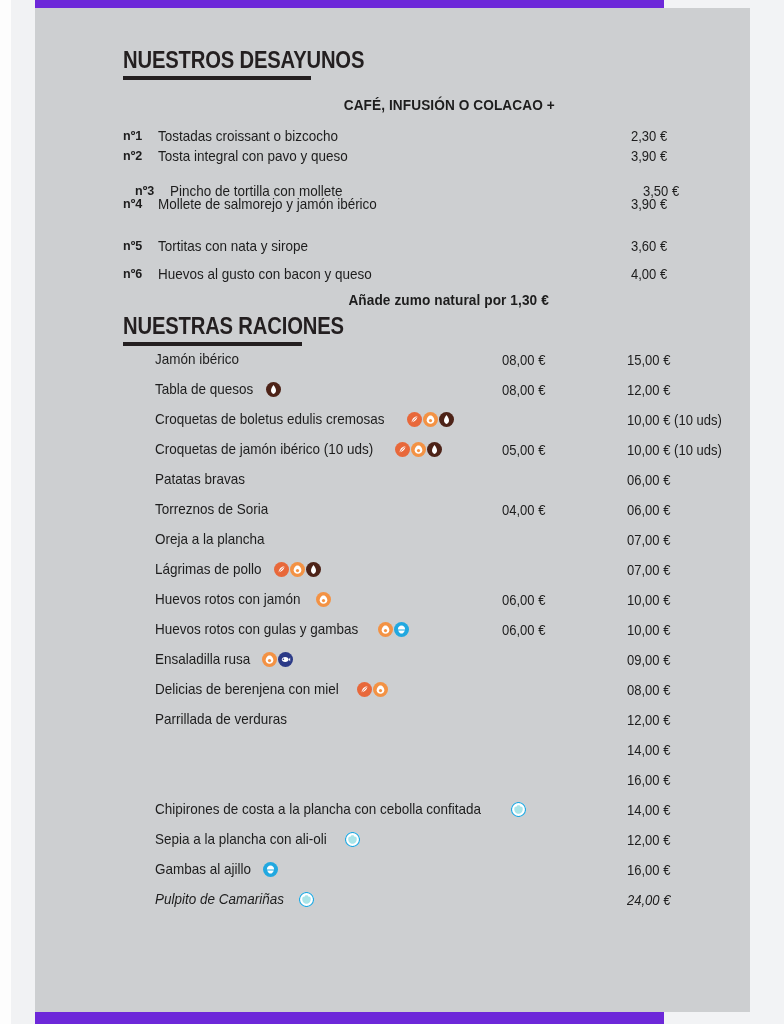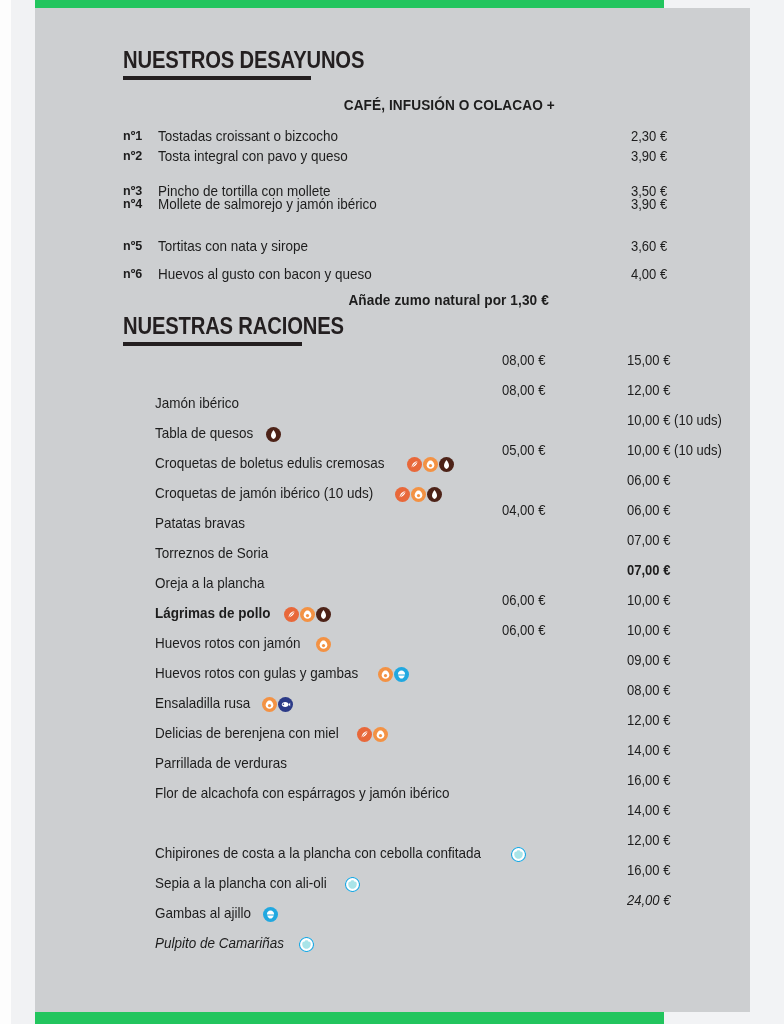--- a/index.html
+++ b/index.html
@@ -13,21 +13,21 @@
     overflow: hidden;
     font-family: "Liberation Sans", sans-serif;
     -webkit-font-smoothing: antialiased;
   }
 
   
   #photo-frame {
     position: relative;
     width: 664px;
     height: 1024px;
-    background: #22c55e;
+    background: #6d28d9;
   }
   #left-white-strip {
     position: absolute;
     left: 0; top: 0;
     width: 11px; height: 1024px;
     background: #fdfdfd;
   }
   #left-gray-strip {
     position: absolute;
     left: 11px; top: 0;
@@ -127,24 +127,23 @@
     position: absolute;
     left: 120px;
     width: 580px;
     height: 22px;
   }
   .rc-name {
     position: absolute;
     left: 0;
     top: 0;
     display: flex;
-    align-items: flex-end;
+    align-items: flex-start;
     gap: 0px;
     white-space: nowrap;
-    margin-top: 44px;
   }
   .rc-name-text {
     font-family: "Liberation Sans Narrow", "Liberation Sans", sans-serif;
     font-size: 14.5px;
     color: #1d1d1d;
     white-space: nowrap;
     transform: scaleX(0.93);
     transform-origin: left center;
     display: inline-block;
   }
@@ -211,21 +210,21 @@
         <div class="bf-row" style="top: 120px;">
           <span class="bf-num">nº1</span>
           <span class="bf-name">Tostadas croissant o bizcocho</span>
           <span class="bf-price">2,30 €</span>
         </div>
         <div class="bf-row" style="top: 140px;">
           <span class="bf-num">nº2</span>
           <span class="bf-name">Tosta integral con pavo y queso</span>
           <span class="bf-price">3,90 €</span>
         </div>
-        <div class="bf-row" style="top: 175.2px;">
+        <div class="bf-row" style="top: 175.2px; margin-left: 12px;">
           <span class="bf-num">nº3</span>
           <span class="bf-name">Pincho de tortilla con mollete</span>
           <span class="bf-price">3,50 €</span>
         </div>
         <div class="bf-row" style="top: 188px;">
           <span class="bf-num">nº4</span>
           <span class="bf-name">Mollete de salmorejo y jamón ibérico</span>
           <span class="bf-price">3,90 €</span>
         </div>
         <div class="bf-row" style="top: 230.4px;">
@@ -342,21 +341,21 @@
           <span class="rc-price-a">04,00 €</span>
           <span class="rc-price-b">06,00 €</span>
         </div>
         <div class="rc-row" style="top: 523px;">
           <span class="rc-name">
             <span class="rc-name-text">Oreja a la plancha</span>
           </span>
           <span class="rc-price-a"></span>
           <span class="rc-price-b">07,00 €</span>
         </div>
-        <div class="rc-row" style="top: 553px; font-weight: bold;">
+        <div class="rc-row" style="top: 553px;">
           <span class="rc-name">
             <span class="rc-name-text">Lágrimas de pollo</span>
             <span class="allergens">
               <span class="aicon">
                 <svg viewBox="0 0 15 15" xmlns="http://www.w3.org/2000/svg">
                   <circle cx="7.5" cy="7.5" r="7.5" fill="#e8683a"></circle>
                   <path d="M10.4 4.3 C7.2 4.6 4.8 6.9 4.6 10.2 C7.8 10 10.2 7.6 10.4 4.3 Z" fill="#fff"></path>
                   <path d="M10.4 4.3 L4.6 10.2" stroke="#e8683a" stroke-width="0.9"></path>
                 </svg>
               </span>
@@ -465,23 +464,20 @@
           <span class="rc-price-b">08,00 €</span>
         </div>
         <div class="rc-row" style="top: 703px;">
           <span class="rc-name">
             <span class="rc-name-text">Parrillada de verduras</span>
           </span>
           <span class="rc-price-a"></span>
           <span class="rc-price-b">12,00 €</span>
         </div>
         <div class="rc-row" style="top: 733px;">
-          <span class="rc-name">
-            <span class="rc-name-text">Flor de alcachofa con espárragos y jamón ibérico</span>
-          </span>
           <span class="rc-price-a"></span>
           <span class="rc-price-b">14,00 €</span>
         </div>
         <div class="rc-row" style="top: 763px;">
           <span class="rc-price-a"></span>
           <span class="rc-price-b">16,00 €</span>
         </div>
         <div class="rc-row" style="top: 793px;">
           <span class="rc-name">
             <span class="rc-name-text">Chipirones de costa a la plancha con cebolla confitada</span>

